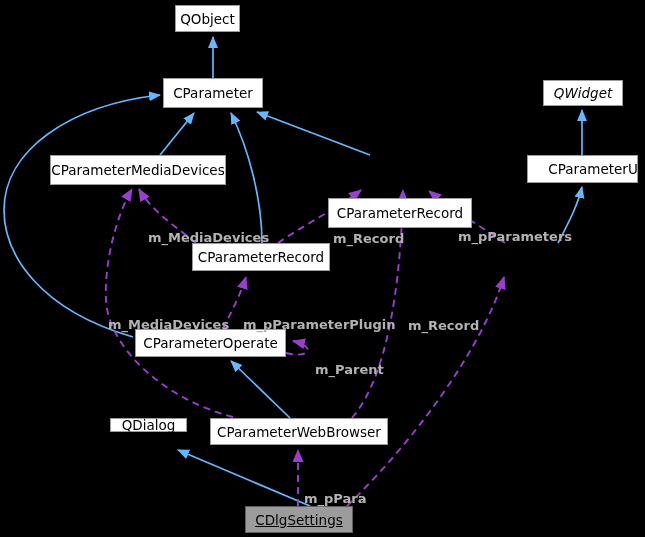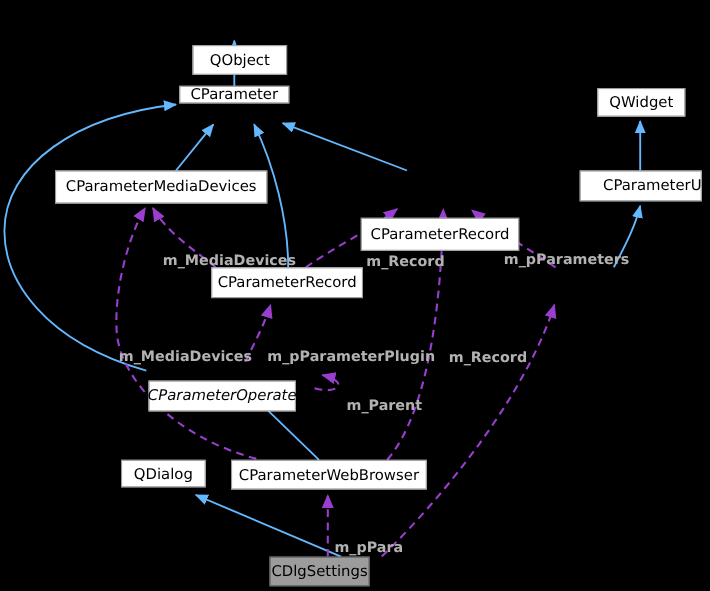--- a/index.html
+++ b/index.html
@@ -80,31 +80,31 @@
     <path class="edge-usage" d="M 233 417 C 160 398, 108 345, 106 300 C 104 262, 117 214, 132 189" marker-end="url(#arrow-purple)"></path>
     <path class="edge-usage" d="M 278 243 C 302 226, 338 208, 361 190" marker-end="url(#arrow-purple)"></path>
     <path class="edge-usage" d="M 352 418 C 378 388, 400 320, 403 190" marker-end="url(#arrow-purple)"></path>
     <path class="edge-usage" d="M 505 243 C 482 227, 452 210, 429 191" marker-end="url(#arrow-purple)"></path>
     <path class="edge-usage" d="M 223 329 C 231 312, 240 296, 246 277" marker-end="url(#arrow-purple)"></path>
     <path class="edge-usage" d="M 286 353 C 308 359, 318 347, 293 341" marker-end="url(#arrow-purple)"></path>
     <path class="edge-usage" d="M 298 506 L 298 450" marker-end="url(#arrow-purple)"></path>
     <path class="edge-usage" d="M 347 506 C 420 435, 483 345, 504 277" marker-end="url(#arrow-purple)"></path>
   </svg>
 
-  <div class="node" style="left:175px;top:5px;width:86px;height:27px;margin-top:36px;">QObject</div>
-  <div class="node" style="left:163px;top:78px;width:100px;height:16px;">CParameter</div>
-  <div class="node" style="left:50px;top:155px;width:193px;height:30px;">CParameterMediaDevices</div>
+  <div class="node" style="left:175px;top:5px;width:65px;height:27px;">QObject</div>
+  <div class="node" style="left:163px;top:78px;width:100px;height:30px;">CParameter</div>
+  <div class="node" style="left:50px;top:155px;width:176px;height:30px;">CParameterMediaDevices</div>
   <div class="node" style="left:328px;top:155px;width:144px;height:30px;margin-top:43px;">CParameterRecord</div>
-  <div class="node" style="left:543px;top:80px;width:80px;height:26px;">QWidget</div>
+  <div class="node" style="left:543px;top:80px;width:80px;height:26px;font-style:italic;">QWidget</div>
   <div class="node" style="left:527px;top:155px;width:111px;height:28px;padding-left:25px;">CParameterUI</div>
   <div class="node" style="left:192px;top:243px;width:138px;height:28px;">CParameterRecord</div>
-  <div class="node" style="left:135px;top:346px;width:134px;height:28px;font-style:italic;">CParameterOperate</div>
-  <div class="node" style="left:110px;top:418px;width:77px;height:25px;">QDialog</div>
+  <div class="node" style="left:135px;top:329px;width:151px;height:28px;">CParameterOperate</div>
+  <div class="node" style="left:110px;top:418px;width:77px;height:14px;">QDialog</div>
   <div class="node" style="left:210px;top:418px;width:178px;height:27px;">CParameterWebBrowser</div>
-  <div class="node focus" style="left:245px;top:506px;width:91px;height:27px;">CDlgSettings</div>
+  <div class="node focus" style="left:245px;top:506px;width:108px;height:27px;text-decoration:underline;">CDlgSettings</div>
 
   <div class="edge-label" style="left:148px;top:202px;">m_MediaDevices</div>
   <div class="edge-label" style="left:333px;top:203px;">m_Record</div>
   <div class="edge-label" style="left:458px;top:201px;">m_pParameters</div>
   <div class="edge-label" style="left:108px;top:289px;">m_MediaDevices</div>
   <div class="edge-label" style="left:243px;top:289px;">m_pParameterPlugin</div>
   <div class="edge-label" style="left:408px;top:290px;">m_Record</div>
   <div class="edge-label" style="left:315px;top:334px;">m_Parent</div>
   <div class="edge-label" style="left:304px;top:463px;">m_pPara</div>
 

